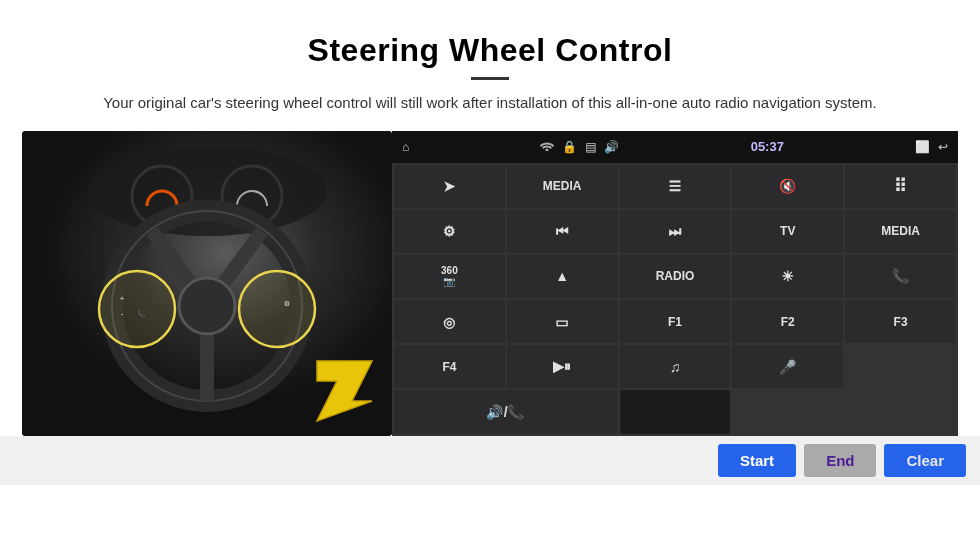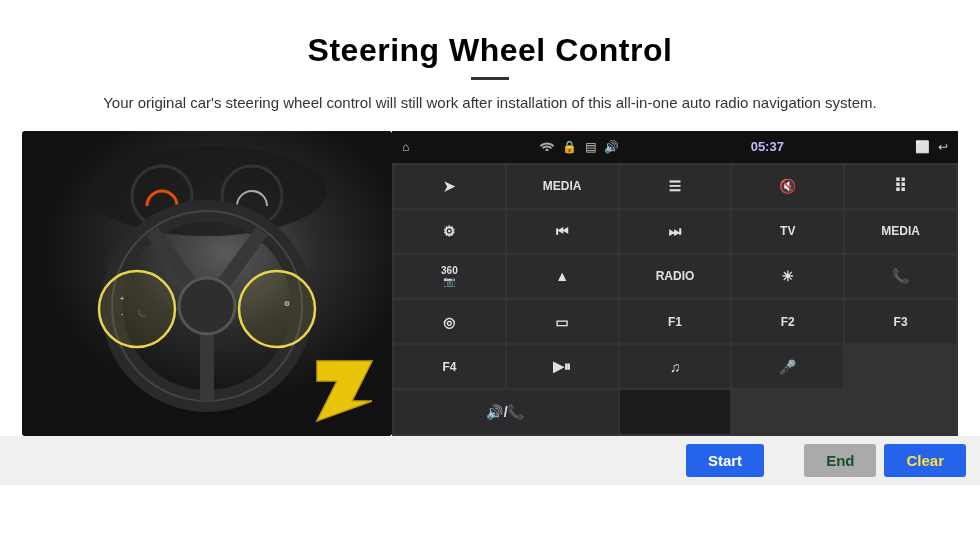--- a/index.html
+++ b/index.html
@@ -133,26 +133,25 @@
       border: none;
       border-radius: 3px;
       cursor: pointer;
     }
     .btn-start {
       background: #2563eb;
       color: #fff;
     }
     .btn-end {
       background: #aaa;
-      color: #14532d;
-      margin-left: 32px;
+      color: #4c1d95;
     }
     .btn-clear {
       background: #2563eb;
-      color: #fde047;
+      color: #e5e5e5;
     }
     .wide-btn {
       grid-column: span 2;
     }
   </style>
 </head>
 <body>
 
 <div>
   <h1 class="page-title">Steering Wheel Control</h1>

